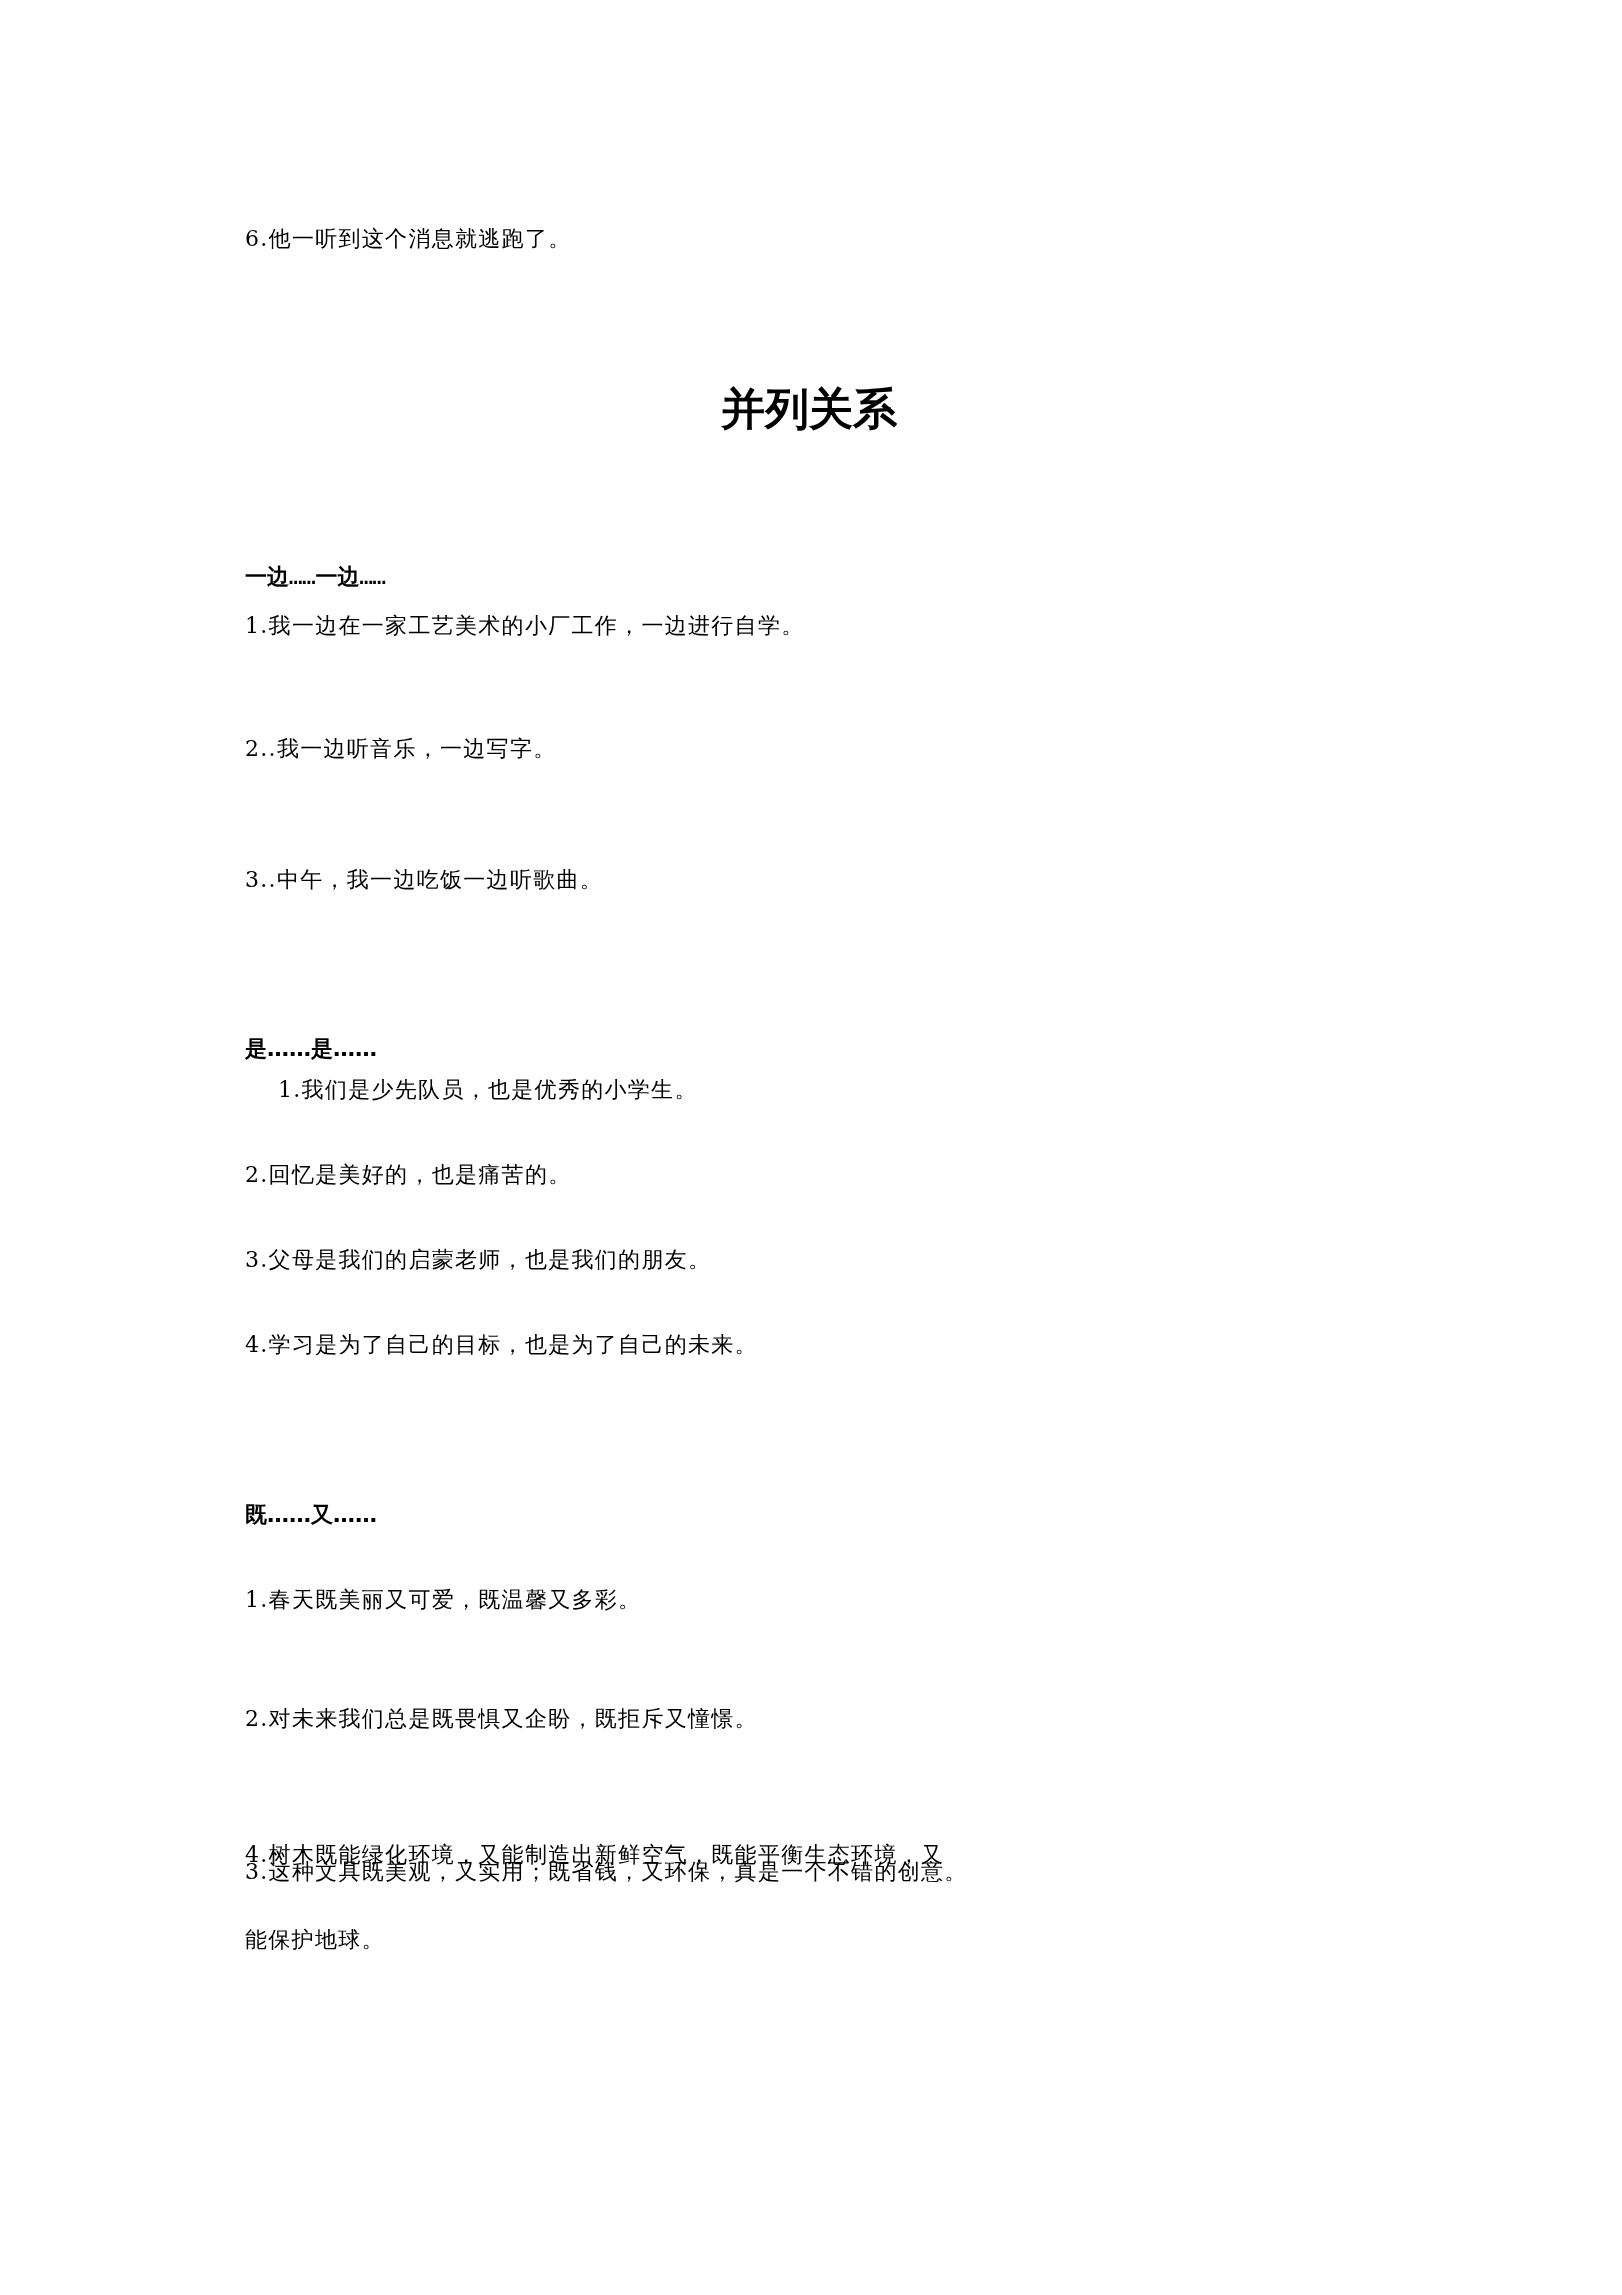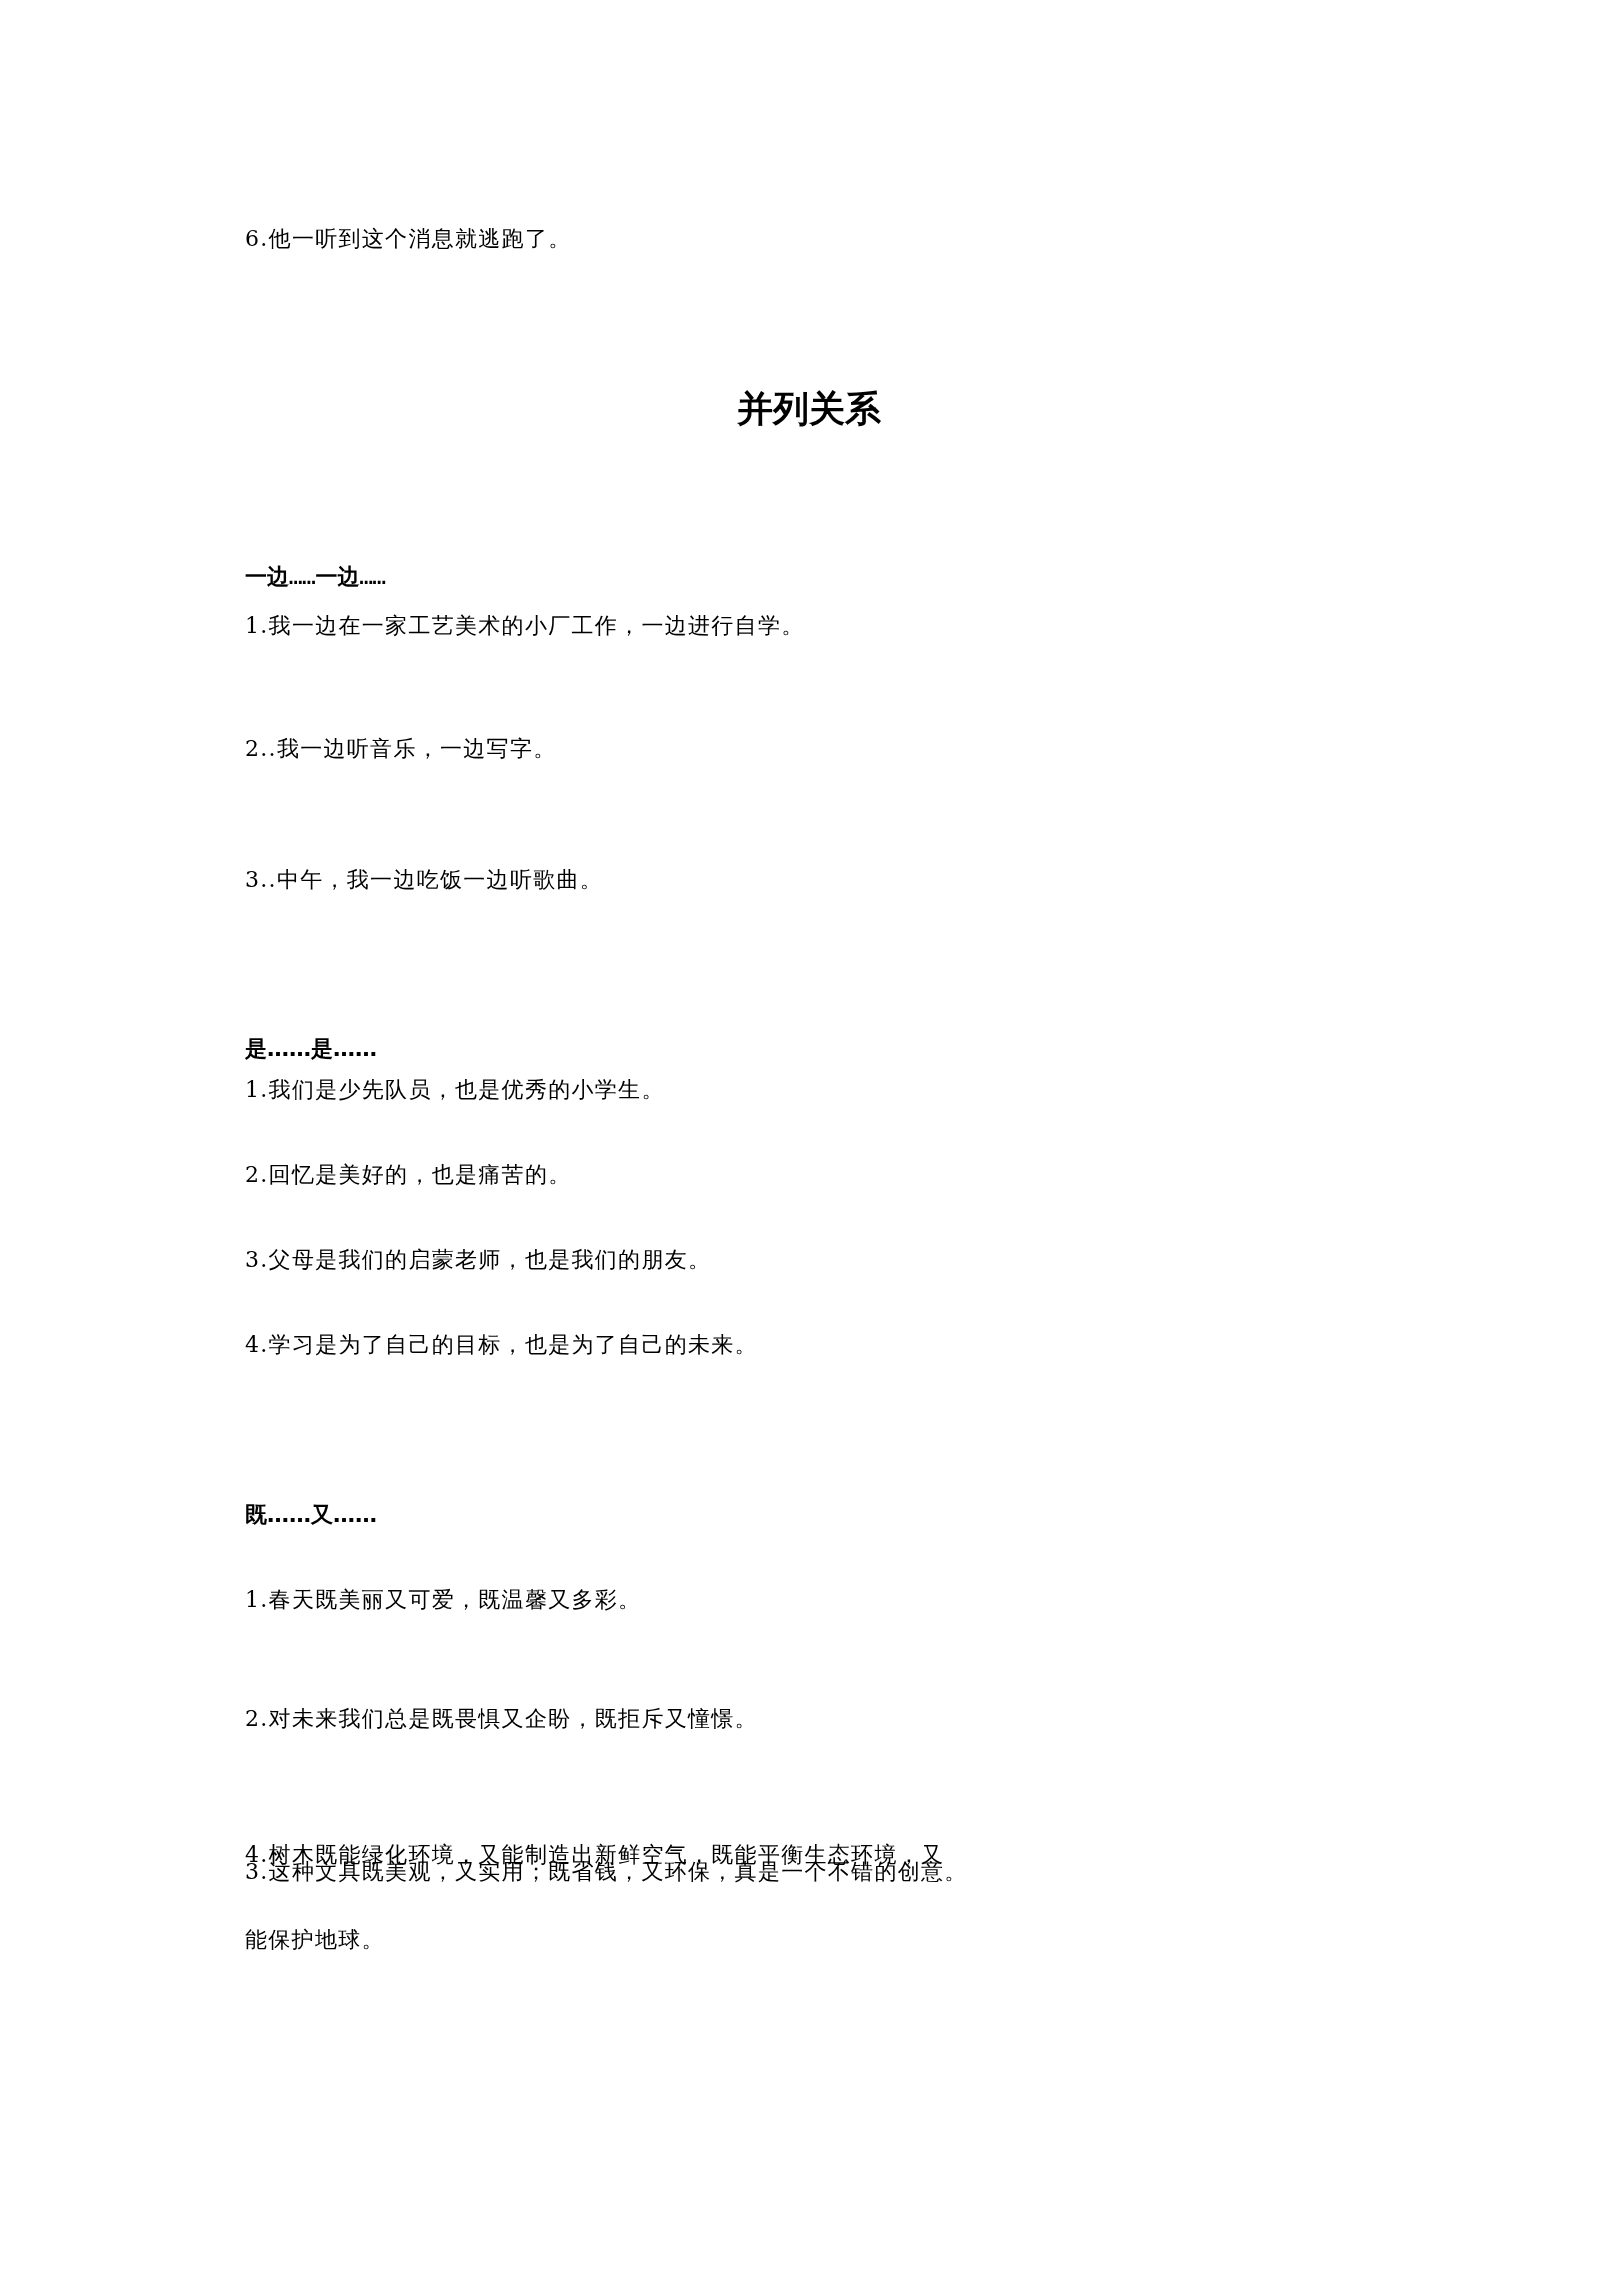--- a/index.html
+++ b/index.html
@@ -1,37 +1,37 @@
 <!DOCTYPE html>
 <html style="font-size:10.5px"><head>
   <meta charset="utf-8">
   <style>
     html, body { margin: 0; padding: 0; background: #ffffff; }
     body { width: 1623px; height: 2295px; position: relative; overflow: hidden;
       font-family: "DejaVu Serif", "Liberation Serif", serif; color: #000; }
     .line { position: absolute; left: 245px; font-size: 22px; line-height: 42px; white-space: nowrap; letter-spacing: 1.3px; }
     .heading { font-weight: bold; font-family: "DejaVu Sans", "Liberation Sans", sans-serif; letter-spacing: 0; }
-    .title { position: absolute; left: 0; width: 1618px; text-align: center; font-size: 36px; line-height: 42px;
+    .title { position: absolute; left: 0; width: 1618px; text-align: center; font-size: 44px; line-height: 42px;
       font-weight: bold; font-family: "DejaVu Sans", "Liberation Sans", sans-serif; }
   </style>
 </head>
 <body>
 
 <div>
   <div class="line" style="top:218px;">6.他一听到这个消息就逃跑了。</div>
 
   <div class="title" style="top:388px;">并列关系</div>
 
   <div class="line heading" style="top:558px;font-family:Liberation Mono, monospace;">一边……一边……</div>
   <div class="line" style="top:605px;text-align:center;">1.我一边在一家工艺美术的小厂工作，一边进行自学。</div>
   <div class="line" style="top:728px;">2..我一边听音乐，一边写字。</div>
   <div class="line" style="top:859px;">3..中午，我一边吃饭一边听歌曲。</div>
 
   <div class="line heading" style="top:984px;margin-top:44px;">是……是……</div>
-  <div class="line" style="top:1069px;">1.我们是少先队员，也是优秀的小学生。</div>
+  <div class="line" style="top:1069px;margin-left:33px;">1.我们是少先队员，也是优秀的小学生。</div>
   <div class="line" style="top:1154px;">2.回忆是美好的，也是痛苦的。</div>
   <div class="line" style="top:1239px;">3.父母是我们的启蒙老师，也是我们的朋友。</div>
   <div class="line" style="top:1324px;">4.学习是为了自己的目标，也是为了自己的未来。</div>
 
   <div class="line heading" style="top:1494px;">既……又……</div>
   <div class="line" style="top:1579px;">1.春天既美丽又可爱，既温馨又多彩。</div>
   <div class="line" style="top:1664px;margin-top:34px;">2.对未来我们总是既畏惧又企盼，既拒斥又憧憬。</div>
   <div class="line" style="top:1851px;">3.这种文具既美观，又实用；既省钱，又环保，真是一个不错的创意。</div>
   <div class="line" style="top:1834px;">4.树木既能绿化环境，又能制造出新鲜空气，既能平衡生态环境，又</div>
   <div class="line" style="top:1919px;">能保护地球。</div>

